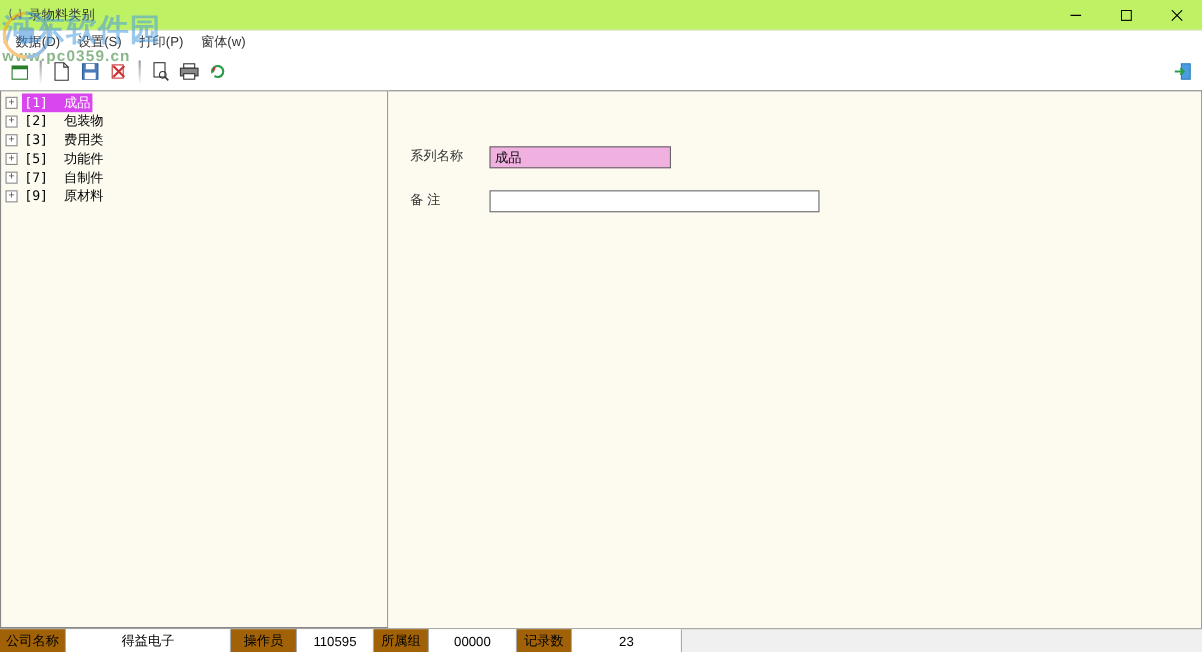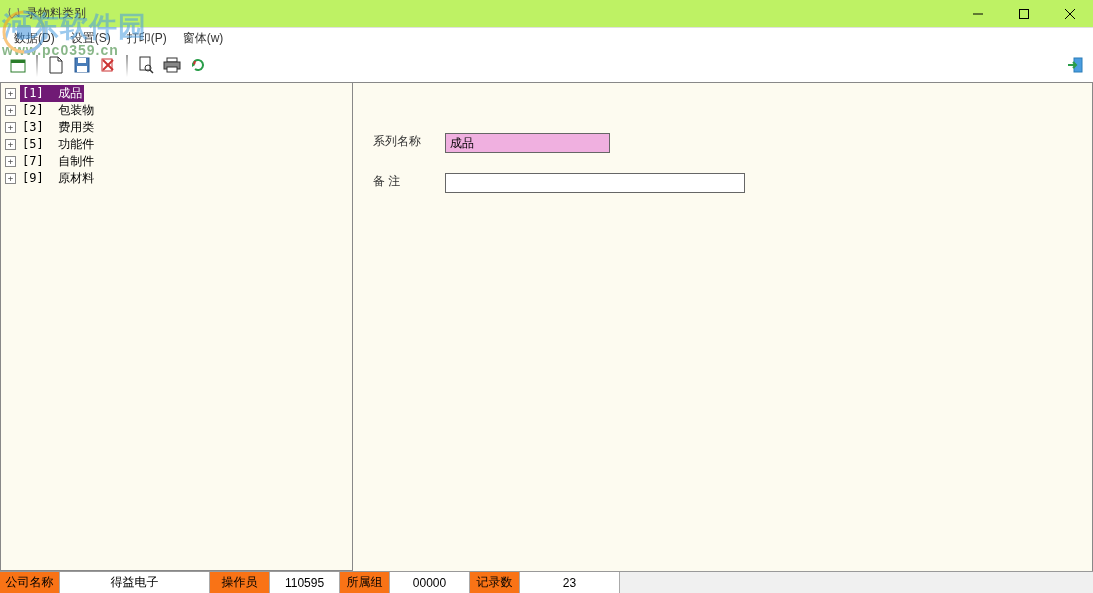--- a/index.html
+++ b/index.html
@@ -102,21 +102,21 @@
 .tree-item .expander {
   width: 11px; height: 11px;
   border: 1px solid #888;
   margin-right: 4px;
   display: flex; align-items: center; justify-content: center;
   font-size: 9px; line-height: 1;
   color: #555;
   background: #fff;
 }
 .tree-item.selected .label {
-  background: #701a75;
+  background: #d946ef;
   color: #fff;
   padding: 0 2px;
 }
 .tree-item .label { padding: 12px 2px; }
 
 .form-panel {
   flex: 1;
   background: #fdfbf0;
   border-top: 1px solid #888;
   border-right: 1px solid #888;
@@ -158,21 +158,21 @@
   font-size: 12px;
 }
 .statusbar .cell {
   border-right: 1px solid #aaa;
   display: flex;
   align-items: center;
   justify-content: center;
   padding: 0 4px;
   min-width: 50px;
 }
-.statusbar .cell.label { background: #f97316; }
+.statusbar .cell.label { background: #a16207; }
 .statusbar .cell.value { background: #fff; min-width: 100px; }
 
 .watermark {
   position: absolute;
   top: 8px; left: 2px;
   pointer-events: none;
   opacity: 0.55;
   z-index: 100;
 }
 .watermark .wm-text {

